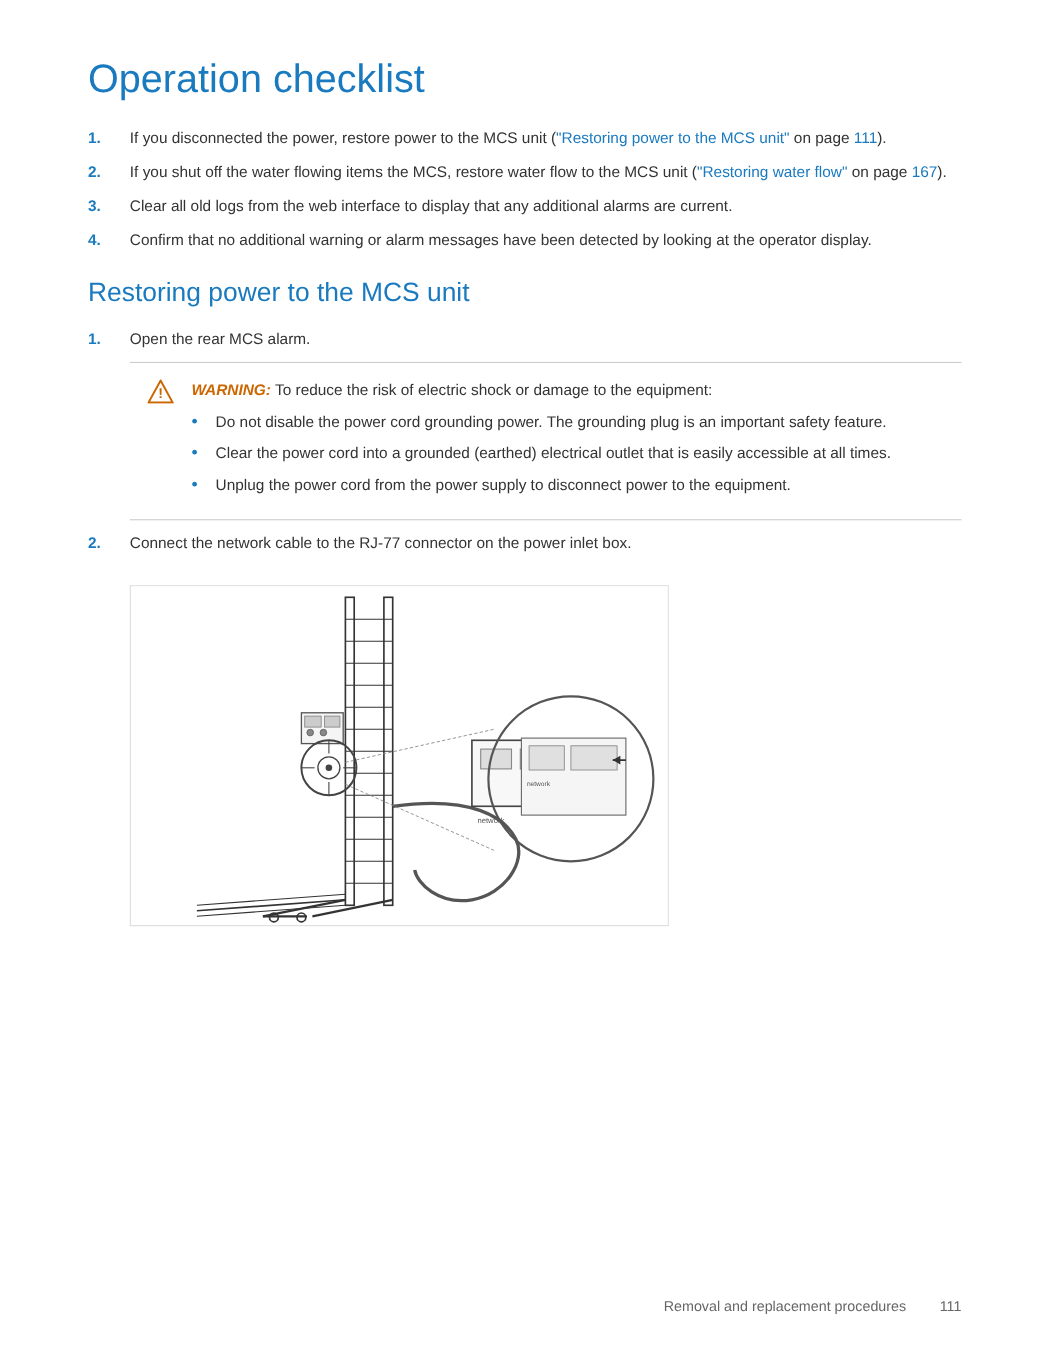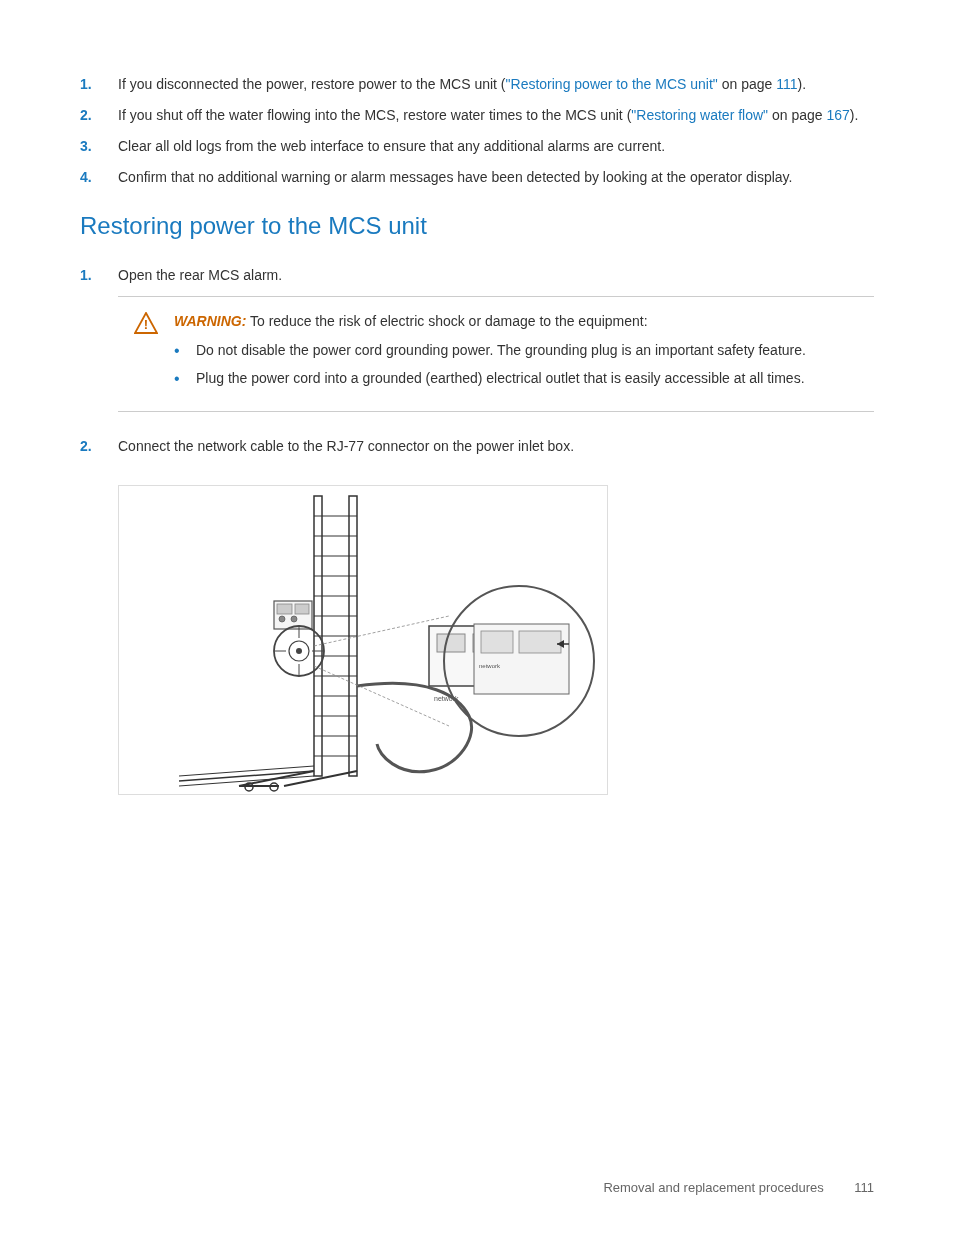--- a/index.html
+++ b/index.html
@@ -29,21 +29,20 @@
       color: #1a7abf;
       margin-bottom: 16px;
       margin-top: 24px;
       line-height: 1.2;
     }
     .ordered-list {
       list-style: none;
       counter-reset: main-counter;
       margin-left: 0;
       padding-left: 0;
-      margin-top: 24px;
     }
     .ordered-list > li {
       counter-increment: main-counter;
       display: flex;
       margin-bottom: 10px;
       line-height: 1.5;
     }
     .ordered-list > li::before {
       content: counter(main-counter) ".";
       color: #1a7abf;
@@ -136,35 +135,36 @@
     }
     .footer-separator {
       color: #aaaaaa;
     }
   </style>
 </head>
 <body>
 
 <div class="page-container">
   
+  <h1 class="page-title">Operation checklist</h1>
 
   
   <ol class="ordered-list">
     <li>
       <span class="step-content">
         <span>If you disconnected the power, restore power to the MCS unit (</span><a class="link">"Restoring power to the MCS unit"</a><span> on page </span><a class="link">111</a><span>).</span>
       </span>
     </li>
     <li>
       <span class="step-content">
-        <span>If you shut off the water flowing into the MCS, restore water times to the MCS unit (</span><a class="link">"Restoring water flow"</a><span> on page </span><a class="link">167</a><span>).</span>
+        <span>If you shut off the water flowing items the MCS, restore water flow to the MCS unit (</span><a class="link">"Restoring water flow"</a><span> on page </span><a class="link">167</a><span>).</span>
       </span>
     </li>
     <li>
-      <span class="step-content">Clear all old logs from the web interface to ensure that any additional alarms are current.</span>
+      <span class="step-content">Clear all old logs from the web interface to display that any additional alarms are current.</span>
     </li>
     <li>
       <span class="step-content">Confirm that no additional warning or alarm messages have been detected by looking at the operator display.</span>
     </li>
   </ol>
 
   
   <h2 class="section-title">Restoring power to the MCS unit</h2>
 
   
@@ -182,21 +182,24 @@
         <text x="12" y="17" text-anchor="middle" font-size="13" font-weight="bold" fill="#cc6600">!</text>
       </svg>
     </div>
     <div class="warning-content">
       <span class="warning-label">WARNING:</span><span> To reduce the risk of electric shock or damage to the equipment:</span>
       <ul class="bullet-list">
         <li>
             <span>Do not disable the power cord grounding power. The grounding plug is an important safety feature.</span>
           </li>
         <li>
-            <span>Plug the power cord into a grounded (earthed) electrical outlet that is easily accessible at all times.</span>
+            <span>Clear the power cord into a grounded (earthed) electrical outlet that is easily accessible at all times.</span>
+          </li>
+        <li>
+            <span>Unplug the power cord from the power supply to disconnect power to the equipment.</span>
           </li>
       </ul>
     </div>
   </div>
 
   
   <ol class="ordered-list" style="counter-reset: main-counter 1;">
     <li>
       <span class="step-content">Connect the network cable to the RJ-77 connector on the power inlet box.</span>
     </li>

